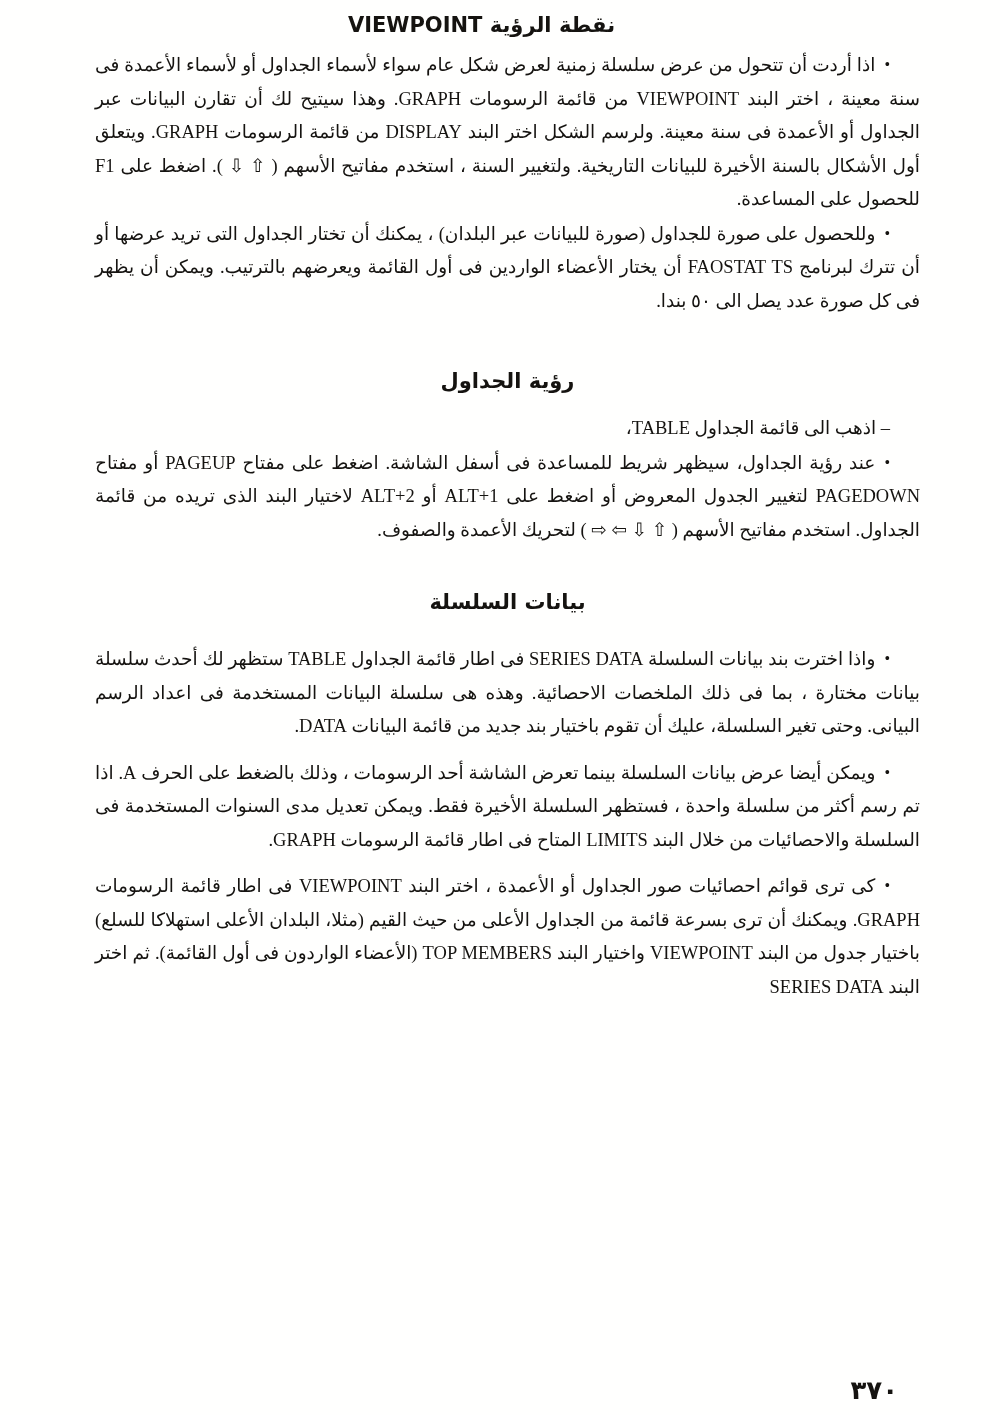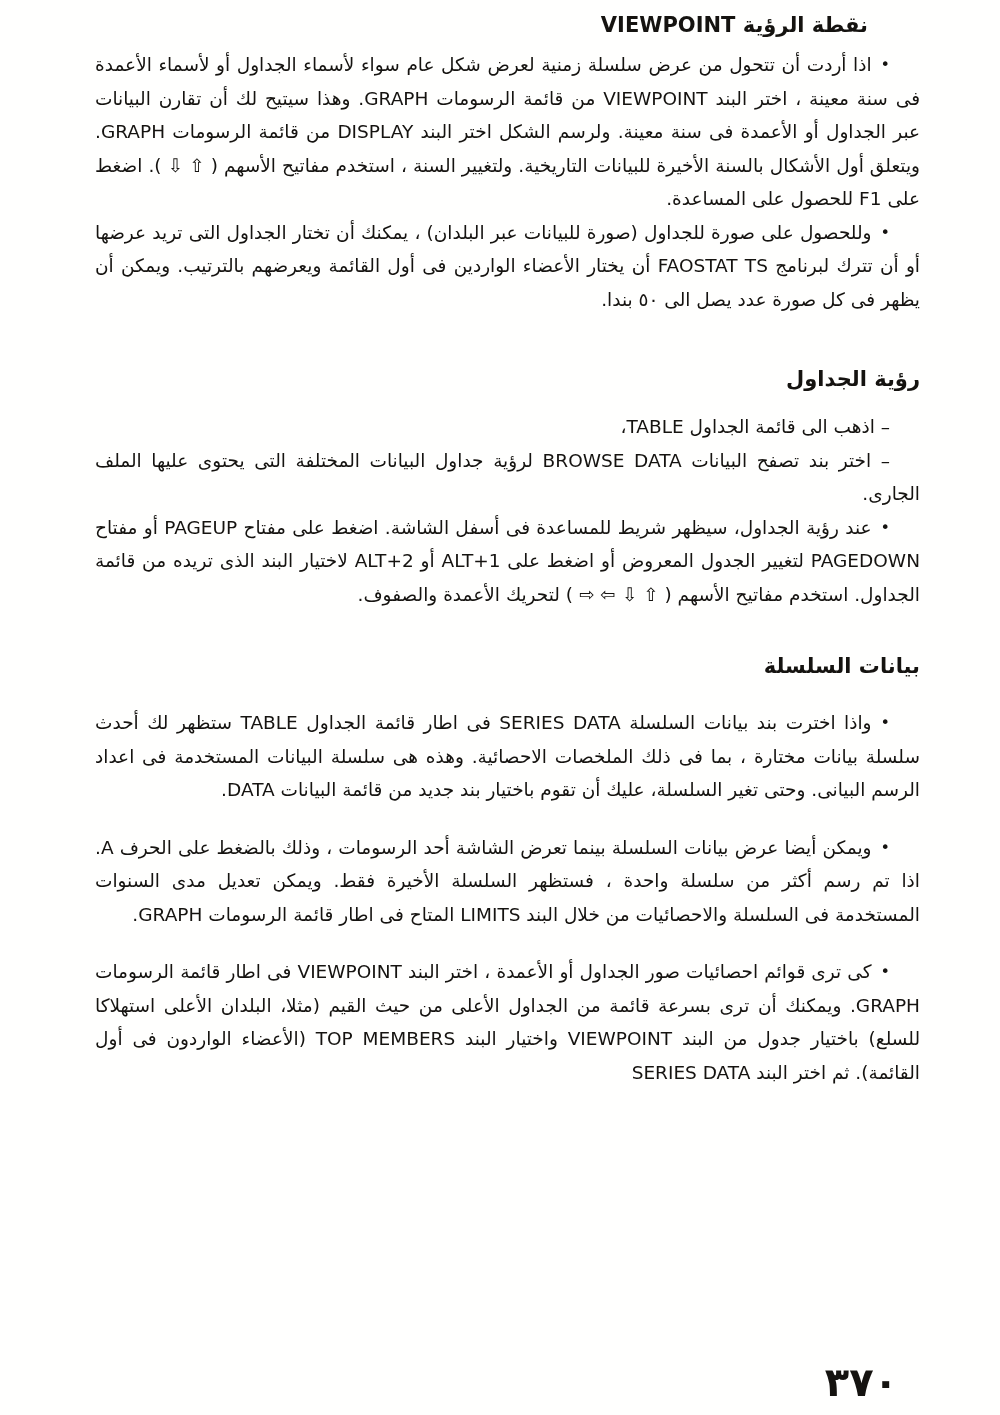--- a/index.html
+++ b/index.html
@@ -18,53 +18,54 @@
     font-family: "DejaVu Sans", sans-serif;
     box-sizing: border-box;
     padding: 8px 80px 0 95px;
     overflow: hidden;
   }
   section { display: block; }
   h2.sec-title {
     font-size: 21px;
     font-weight: bold;
     margin: 0;
-    text-align: right;
+    text-align: center;
     line-height: 34px;
   }
   p.para {
     margin: 0;
     font-size: 18.5px;
     line-height: 33.5px;
     text-align: justify;
     text-justify: inter-word;
+    font-family: Liberation Serif, serif;
   }
   p.bullet { text-indent: 30px; }
   .marker {
     display: inline-block;
     text-indent: 0;
     margin-left: 9px;
     font-size: 16px;
     vertical-align: 1px;
   }
   p.cont { text-indent: 55px; }
   p.dash { text-indent: 30px; }
 
   #sec-viewpoint h2 { margin-right: 52px; margin-bottom: 6px; }
   #sec-tables  { margin-top: 46px; }
   #sec-tables h2 { margin-bottom: 14px; }
   #sec-series  { margin-top: 38px; }
   #sec-series h2 { margin-bottom: 23px; }
-  #sec-series p.gap { margin-top: 24px; }
+  #sec-series p.gap { margin-top: 12px; }
 
   .page-number {
     position: absolute;
     bottom: 10px;
     right: 102px;
-    font-size: 40px;
+    font-size: 26px;
     font-weight: bold;
     letter-spacing: 1px;
   }
 </style>
 </head>
 <body>
 
 <div class="page">
 
   <section id="sec-viewpoint">
@@ -75,21 +76,20 @@
     <p class="para bullet"><span class="marker">•</span><span>وللحصول على صورة للجداول (صورة للبيانات عبر البلدان) ، يمكنك أن تختار الجداول التى تريد عرضها أو أن تترك لبرنامج FAOSTAT TS أن يختار الأعضاء الواردين فى أول القائمة ويعرضهم بالترتيب. ويمكن أن يظهر فى كل صورة عدد يصل الى ٥٠ بندا.</span></p>
 
   </section>
 
   <section id="sec-tables">
     <h2 class="sec-title">رؤية الجداول</h2>
 
 
     <p class="para dash">– اذهب الى قائمة الجداول TABLE،</p>
 
-    <p class="para dash">– اختر بند تصفح البيانات BROWSE DATA لرؤية جداول البيانات المختلفة التى يحتوى عليها الملف الجارى.</p>
 
     <p class="para bullet"><span class="marker">•</span><span>عند رؤية الجداول، سيظهر شريط للمساعدة فى أسفل الشاشة. اضغط على مفتاح PAGEUP أو مفتاح PAGEDOWN لتغيير الجدول المعروض أو اضغط على ALT+1 أو ALT+2 لاختيار البند الذى تريده من قائمة الجداول. استخدم مفاتيح الأسهم ( ⇧ ⇩ ⇦ ⇨ ) لتحريك الأعمدة والصفوف.</span></p>
   </section>
 
   <section id="sec-series">
     <h2 class="sec-title">بيانات السلسلة</h2>
 
     <p class="para bullet"><span class="marker">•</span><span>واذا اخترت بند بيانات السلسلة SERIES DATA فى اطار قائمة الجداول TABLE ستظهر لك أحدث سلسلة بيانات مختارة ، بما فى ذلك الملخصات الاحصائية. وهذه هى سلسلة البيانات المستخدمة فى اعداد الرسم البيانى. وحتى تغير السلسلة، عليك أن تقوم باختيار بند جديد من قائمة البيانات DATA.</span></p>
 
     <p class="para bullet gap"><span class="marker">•</span><span>ويمكن أيضا عرض بيانات السلسلة بينما تعرض الشاشة أحد الرسومات ، وذلك بالضغط على الحرف A. اذا تم رسم أكثر من سلسلة واحدة ، فستظهر السلسلة الأخيرة فقط. ويمكن تعديل مدى السنوات المستخدمة فى السلسلة والاحصائيات من خلال البند LIMITS المتاح فى اطار قائمة الرسومات GRAPH.</span></p>

